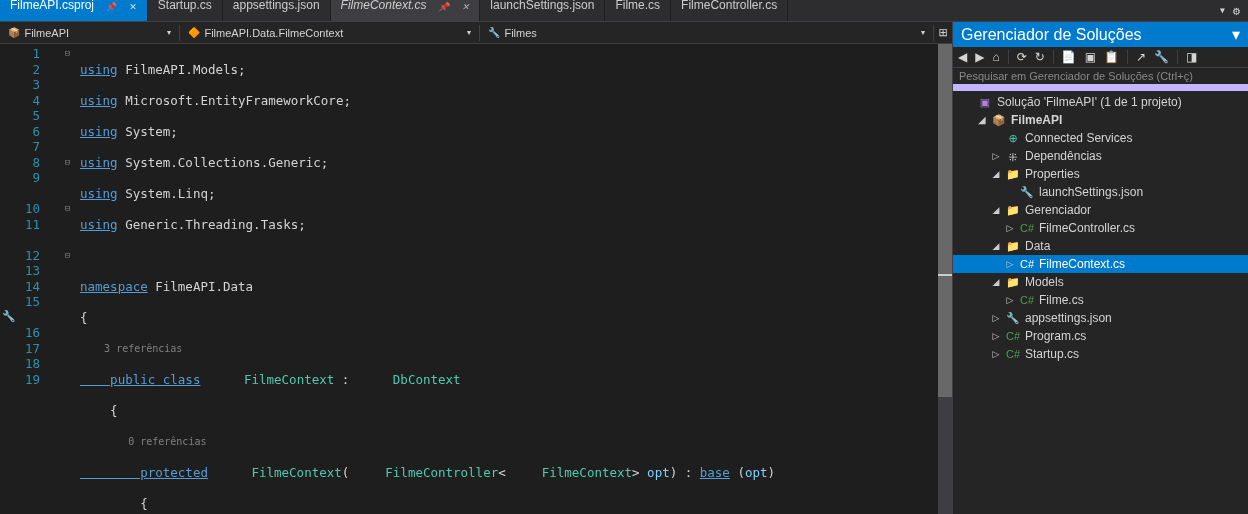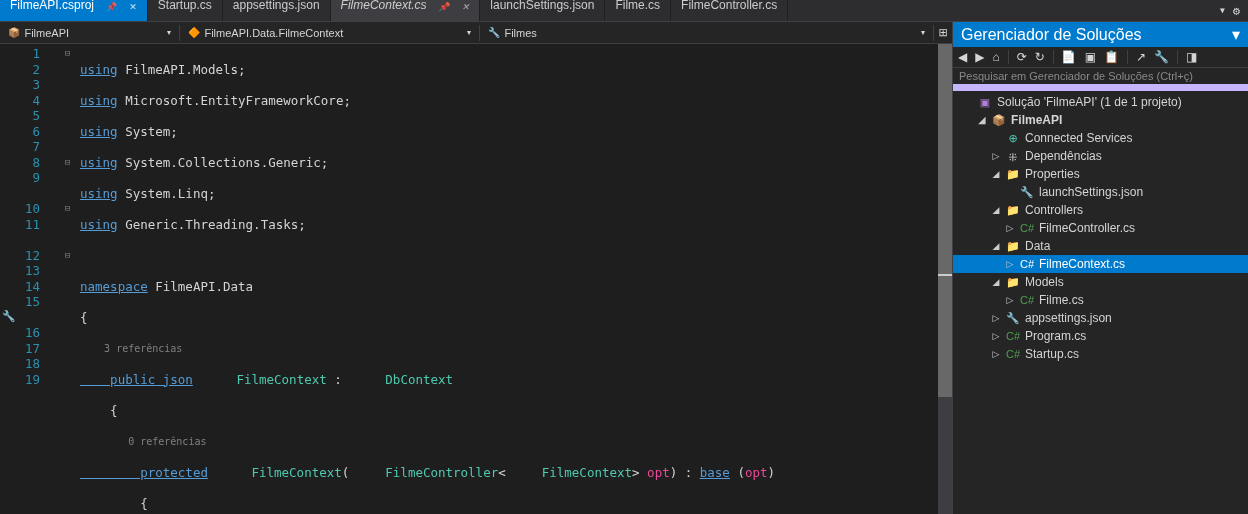--- a/index.html
+++ b/index.html
@@ -122,21 +122,21 @@
 .code-lines { padding-left: 20px; }
 .code-line { height: 15.5px; }
 .codelens {
   font-size: 10px;
   color: #808080;
   height: 15.5px;
   padding-left: 0;
 }
 .kw { color: #569cd6; text-decoration: underline; }
 .type { color: #4ec9b0; margin-left: 36px; }
-.param { color: #ec4899; }
+.param { color: #7dd3fc; }
 .wrench-overlay {
   position: absolute;
   left: 2px;
   top: calc(2px + 15.5px * 17);
   color: #d7ba7d;
   font-size: 11px;
 }
 .scrollbar-v {
   width: 14px;
   background: #3e3e42;
@@ -329,21 +329,21 @@
 <div class="code-line"><span class="kw">using</span><span> FilmeAPI.Models;</span></div>
 <div class="code-line"><span class="kw">using</span><span> Microsoft.EntityFrameworkCore;</span></div>
 <div class="code-line"><span class="kw">using</span><span> System;</span></div>
 <div class="code-line"><span class="kw">using</span><span> System.Collections.Generic;</span></div>
 <div class="code-line"><span class="kw">using</span><span> System.Linq;</span></div>
 <div class="code-line"><span class="kw">using</span><span> Generic.Threading.Tasks;</span></div>
 <div class="code-line"></div>
 <div class="code-line"><span class="kw">namespace</span><span> FilmeAPI.Data</span></div>
 <div class="code-line"><span>{</span></div>
 <div class="code-line codelens">    <span>3 referências</span></div>
-<div class="code-line"><span class="kw">    public</span><span class="kw"> json</span><span class="type"> FilmeContext</span><span> : </span><span class="type">DbContext</span></div>
+<div class="code-line"><span class="kw">    public</span><span class="kw"> class</span><span class="type"> FilmeContext</span><span> : </span><span class="type">DbContext</span></div>
 <div class="code-line"><span>    {</span></div>
 <div class="code-line codelens">        <span>0 referências</span></div>
 <div class="code-line"><span class="kw">        protected</span><span class="type"> FilmeContext</span><span>(</span><span class="type">FilmeController</span><span>&lt;</span><span class="type">FilmeContext</span><span>&gt; </span><span class="param">opt</span><span>) : </span><span class="kw">base</span><span> (</span><span class="param">opt</span><span>)</span></div>
 <div class="code-line"><span>        {</span></div>
 
 
 
 
 
 
@@ -406,21 +406,21 @@
           <span>Properties</span>
         </div>
       <div class="tree-row indent-4">
           <span class="exp"></span>
           <span class="ticon i-json">🔧</span>
           <span>launchSettings.json</span>
         </div>
       <div class="tree-row indent-3">
           <span class="exp">◢</span>
           <span class="ticon i-folder">📁</span>
-          <span>Controllers</span>
+          <span>Gerenciador</span>
         </div>
       <div class="tree-row indent-4">
           <span class="exp">▷</span>
           <span class="ticon i-cs">C#</span>
           <span>FilmeController.cs</span>
         </div>
       <div class="tree-row indent-3">
           <span class="exp">◢</span>
           <span class="ticon i-folder">📁</span>
           <span>Data</span>

